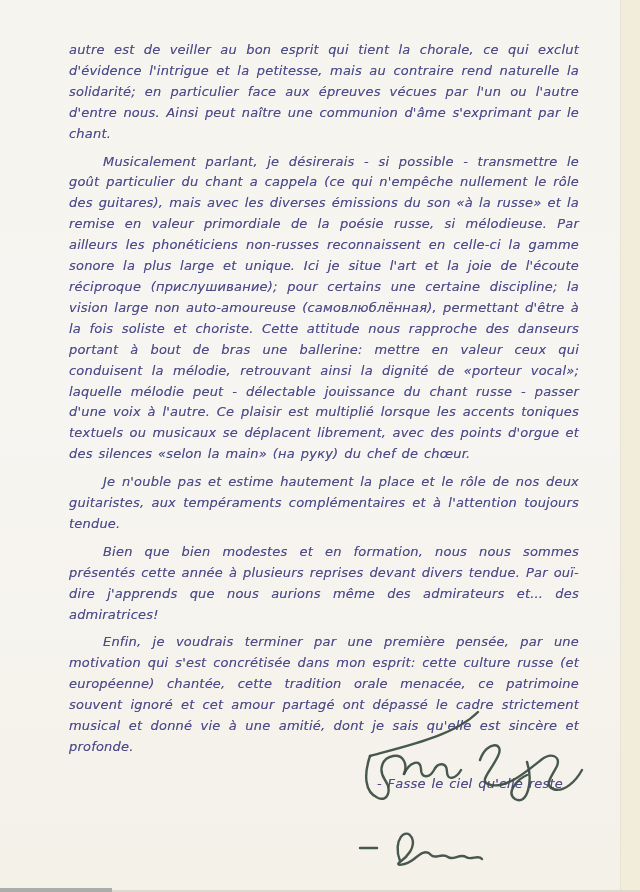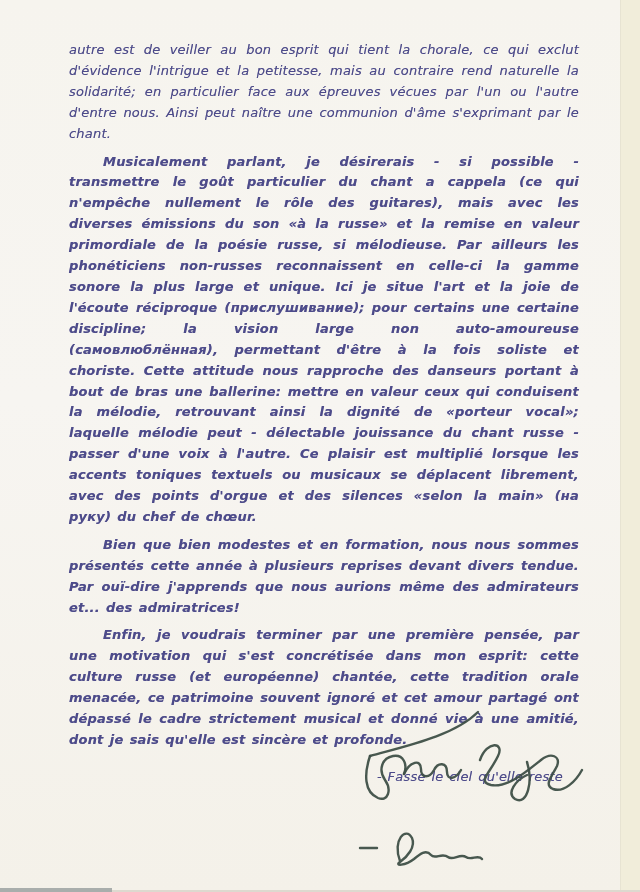--- a/index.html
+++ b/index.html
@@ -39,21 +39,21 @@
     color: #4d4b8a;
     font-style: italic;
     font-size: 13px;
     line-height: 20.9px;
     letter-spacing: 0.2px;
     word-spacing: 1.5px;
     text-align: justify;
     text-shadow: 0 0 0.4px rgba(77,75,138,0.55);
   }
   .para { margin: 0 0 7px 0; }
-  .para.indent { text-indent: 34px; font-weight: bold; }
+  .para.indent { text-indent: 34px; }
   .closing { margin-top: 10px; }
   .closing p { margin: 16px; text-align: right; }
   .closing-line-1 { margin-left: 24px !important; }
   .signature-svg {
     position: absolute;
     left: 330px;
     top: 698px;
     width: 260px;
     height: 185px;
   }
@@ -69,20 +69,21 @@
 </head>
 <body>
 
 <div class="paper">
 
   <div class="scan-edge-right"></div>
 
   <div class="letter-body">
     <p class="para">autre est de veiller au bon esprit qui tient la chorale, ce qui exclut d'évidence l'intrigue et la petitesse, mais au contraire rend naturelle la solidarité; en particulier face aux épreuves vécues par l'un ou l'autre d'entre nous. Ainsi peut naître une communion d'âme s'exprimant par le chant.</p>
     <p class="para indent">Musicalement parlant, je désirerais - si possible - transmettre le goût particulier du chant a cappela (ce qui n'empêche nullement le rôle des guitares), mais avec les diverses émissions du son «à la russe» et la remise en valeur primordiale de la poésie russe, si mélodieuse. Par ailleurs les phonéticiens non-russes reconnaissent en celle-ci la gamme sonore la plus large et unique. Ici je situe l'art et la joie de l'écoute réciproque (прислушивание); pour certains une certaine discipline; la vision large non auto-amoureuse (самовлюблённая), permettant d'être à la fois soliste et choriste. Cette attitude nous rapproche des danseurs portant à bout de bras une ballerine: mettre en valeur ceux qui conduisent la mélodie, retrouvant ainsi la dignité de «porteur vocal»; laquelle mélodie peut - délectable jouissance du chant russe - passer d'une voix à l'autre. Ce plaisir est multiplié lorsque les accents toniques textuels ou musicaux se déplacent librement, avec des points d'orgue et des silences «selon la main» (на руку) du chef de chœur.</p>
+    <p class="para indent">Je n'ouble pas et estime hautement la place et le rôle de nos deux guitaristes, aux tempéraments complémentaires et à l'attention toujours tendue.</p>
     <p class="para indent">Bien que bien modestes et en formation, nous nous sommes présentés cette année à plusieurs reprises devant divers tendue. Par ouï-dire j'apprends que nous aurions même des admirateurs et... des admiratrices!</p>
     <p class="para indent">Enfin, je voudrais terminer par une première pensée, par une motivation qui s'est concrétisée dans mon esprit: cette culture russe (et européenne) chantée, cette tradition orale menacée, ce patrimoine souvent ignoré et cet amour partagé ont dépassé le cadre strictement musical et donné vie à une amitié, dont je sais qu'elle est sincère et profonde.</p>
     <div class="closing">
       <p class="closing-line-1">- Fasse le ciel qu'elle reste</p>
 
     </div>
   </div>
 
   <svg class="signature-svg" viewBox="0 0 260 185" aria-hidden="true">
 

